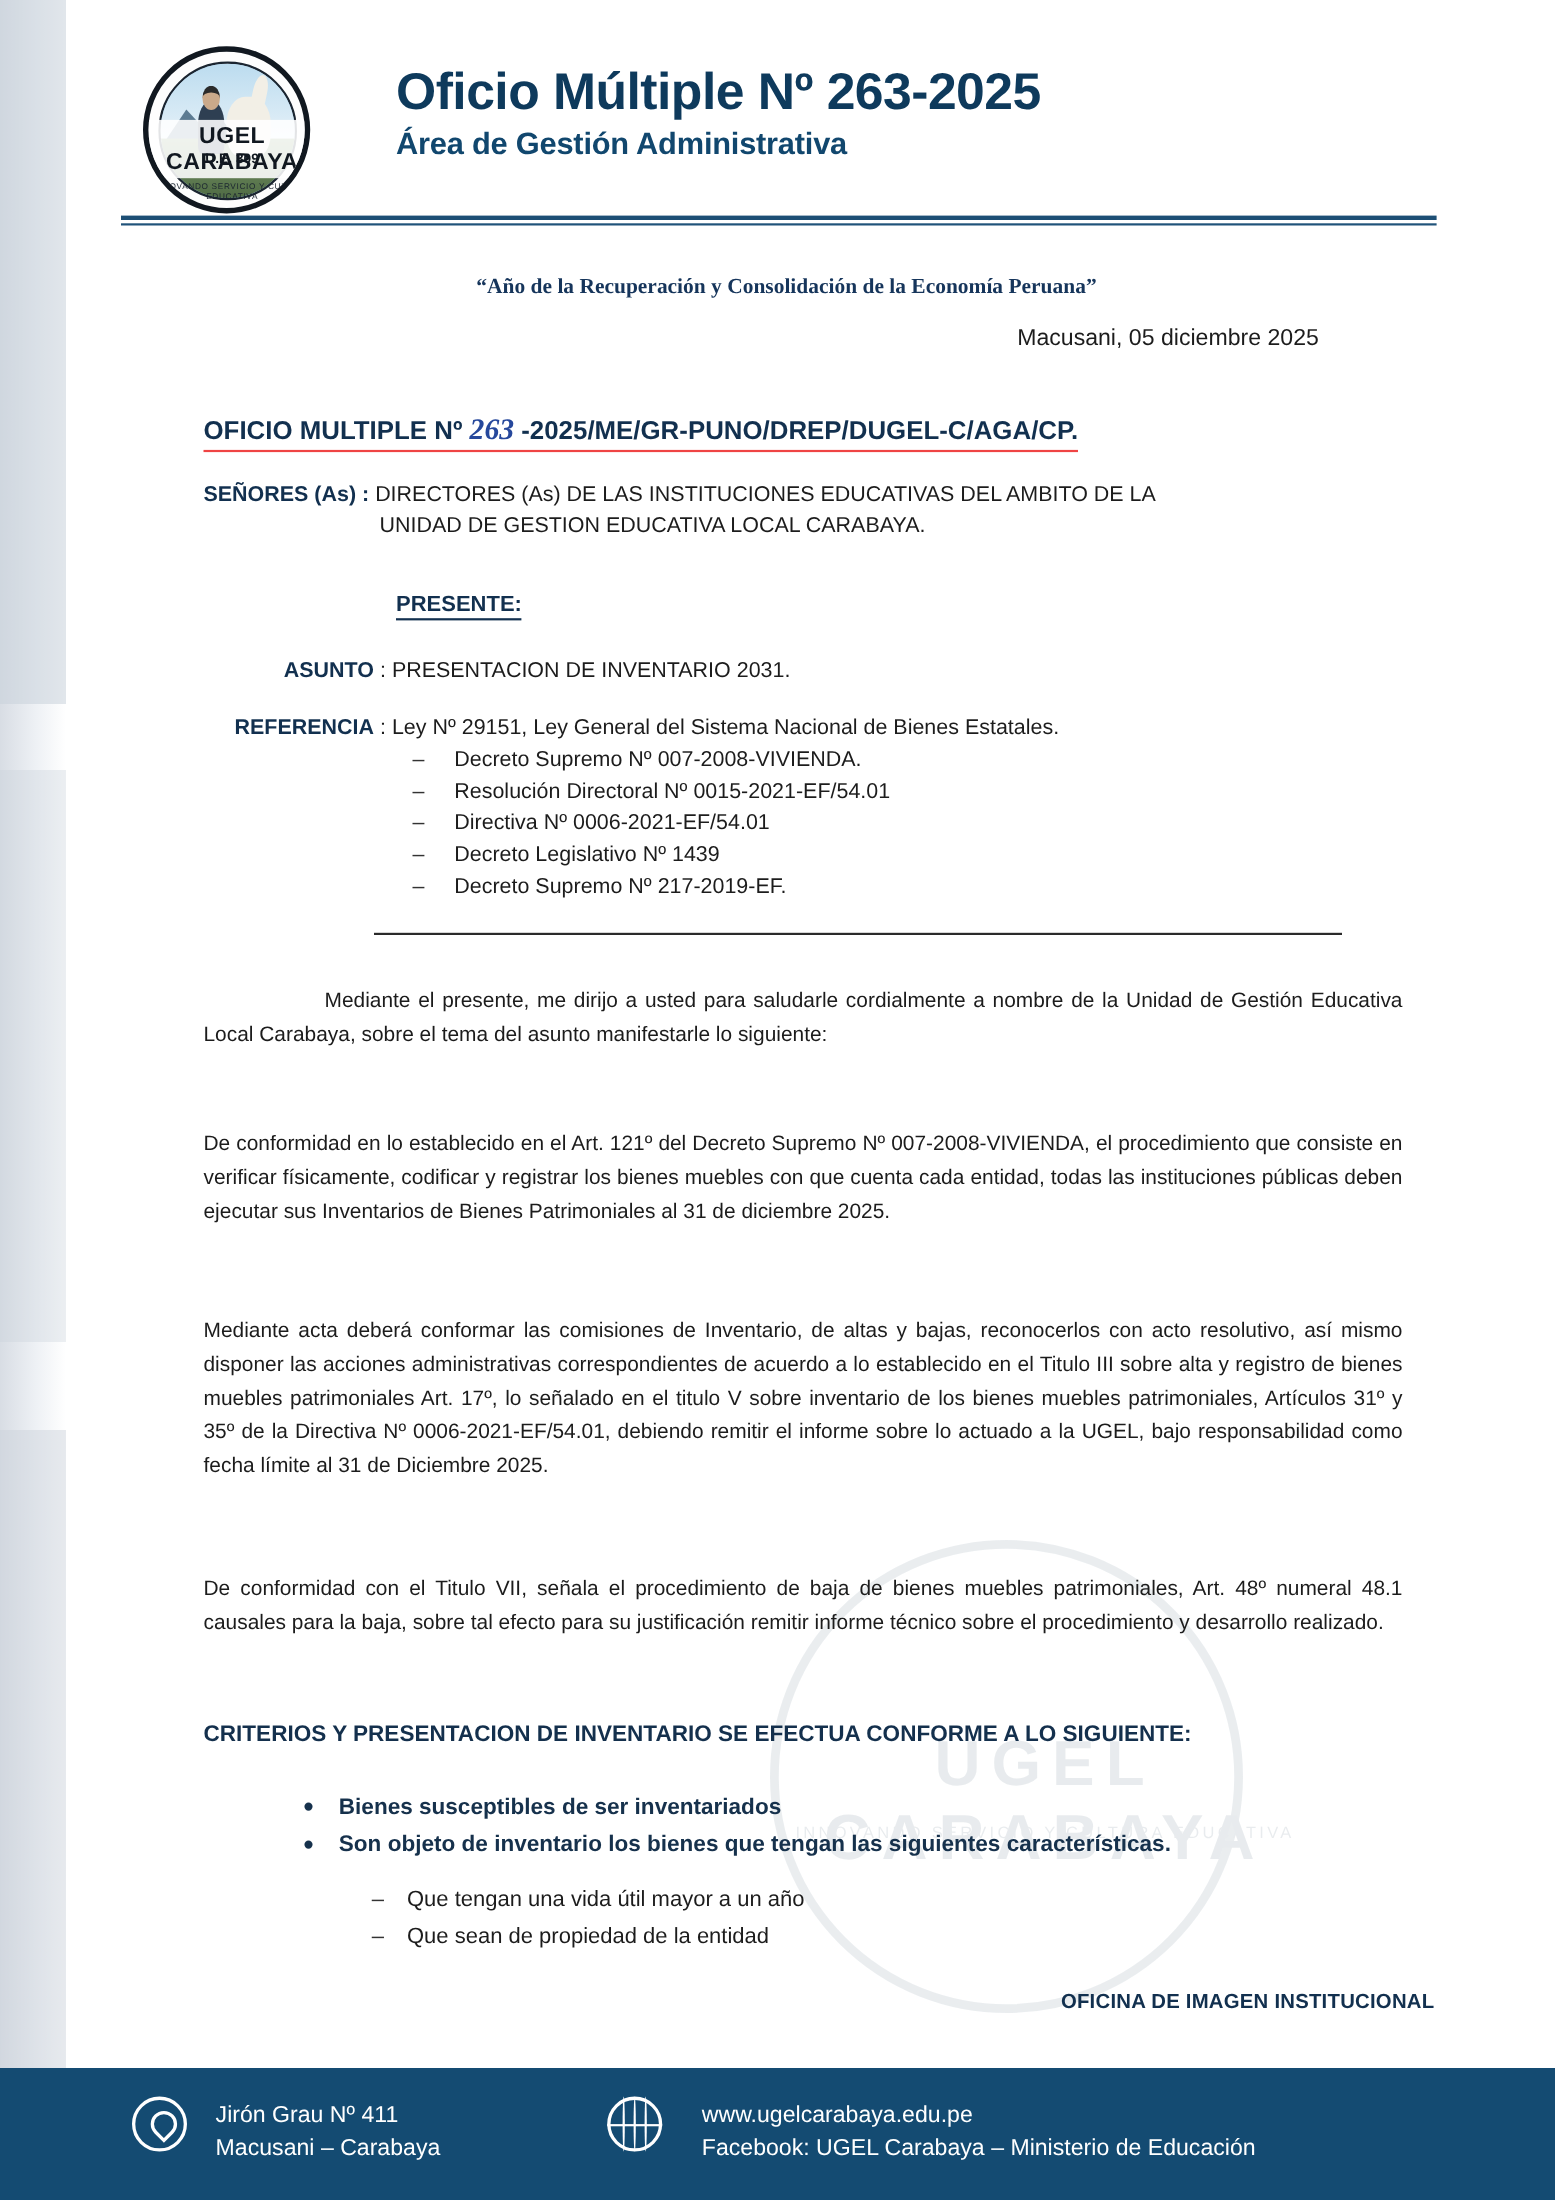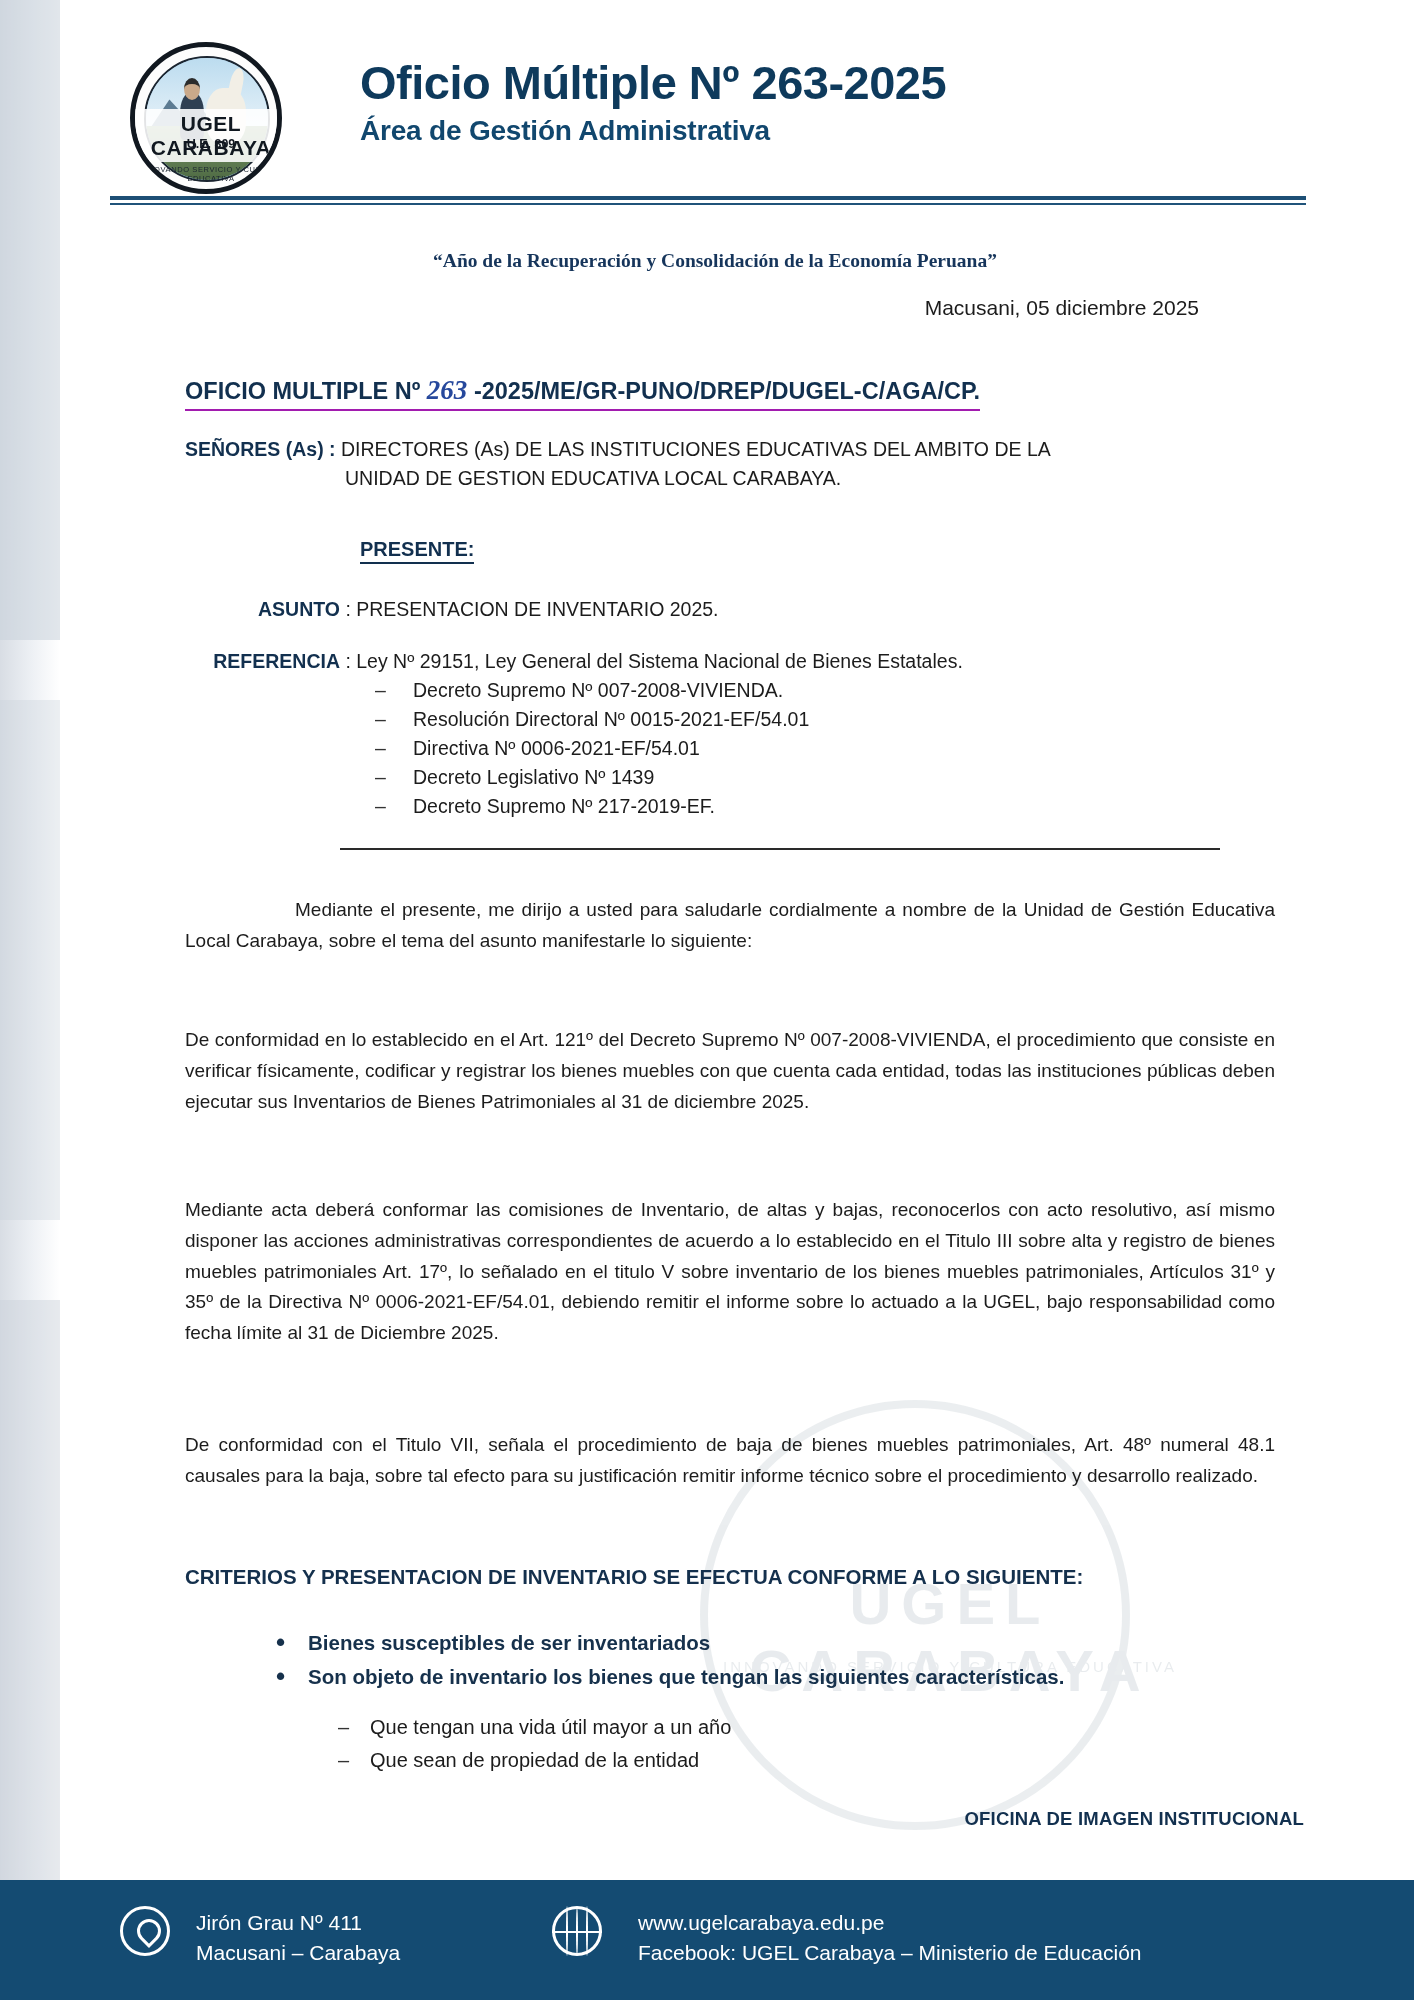--- a/index.html
+++ b/index.html
@@ -109,21 +109,21 @@
     font-size: 19.5px; font-weight: bold; color: #16355b;
   }
   .place-date {
     position: absolute; right: 215px; top: 296px;
     font-size: 21px; color: #1c1c1c;
   }
 
   .oficio-line {
     position: absolute; left: 185px; top: 375px;
     font-size: 23.5px; font-weight: bold; color: #12304f;
-    border-bottom: 2px solid #a21caf; padding-bottom: 3px;
+    border-bottom: 2px solid #ef4444; padding-bottom: 3px;
   }
   .oficio-line .hand {
     font-family: "Liberation Serif", serif;
     font-style: italic; font-size: 27px; color:#26489c; font-weight: bold;
   }
 
   .field { position: absolute; font-size: 19.5px; color:#1c1c1c; }
   .lbl { font-weight: bold; color:#12304f;text-align:right; }
 
   .senores { left: 185px; top: 438px; width: 1090px; }
@@ -297,21 +297,21 @@
 <div class="field senores">
   <span class="lbl">SEÑORES (As) :</span>
   <span class="val">DIRECTORES (As) DE LAS INSTITUCIONES EDUCATIVAS DEL AMBITO DE LA</span>
   <div class="l2">UNIDAD DE GESTION EDUCATIVA LOCAL CARABAYA.</div>
 </div>
 
 <div class="presente">PRESENTE:</div>
 
 <div class="field asunto">
   <span class="lbl">ASUNTO</span>
-  <span>: PRESENTACION DE INVENTARIO 2025.</span>
+  <span>: PRESENTACION DE INVENTARIO 2031.</span>
 </div>
 
 <div class="field referencia">
   <span class="lbl">REFERENCIA</span>
   <span>: Ley Nº 29151, Ley General del Sistema Nacional de Bienes Estatales.</span>
   <ul class="ref-list">
     <li>Decreto Supremo Nº 007-2008-VIVIENDA.</li>
     <li>Resolución Directoral Nº 0015-2021-EF/54.01</li>
     <li>Directiva Nº 0006-2021-EF/54.01</li>
     <li>Decreto Legislativo Nº 1439</li>

